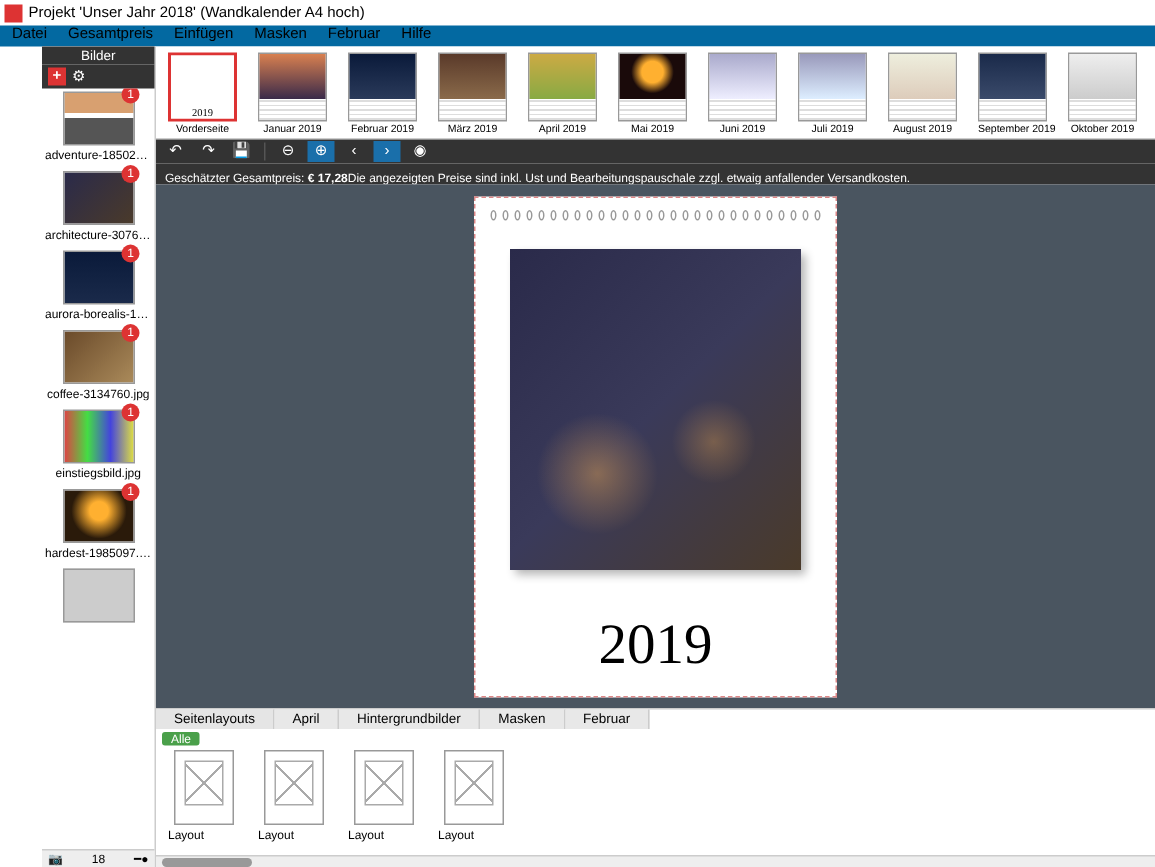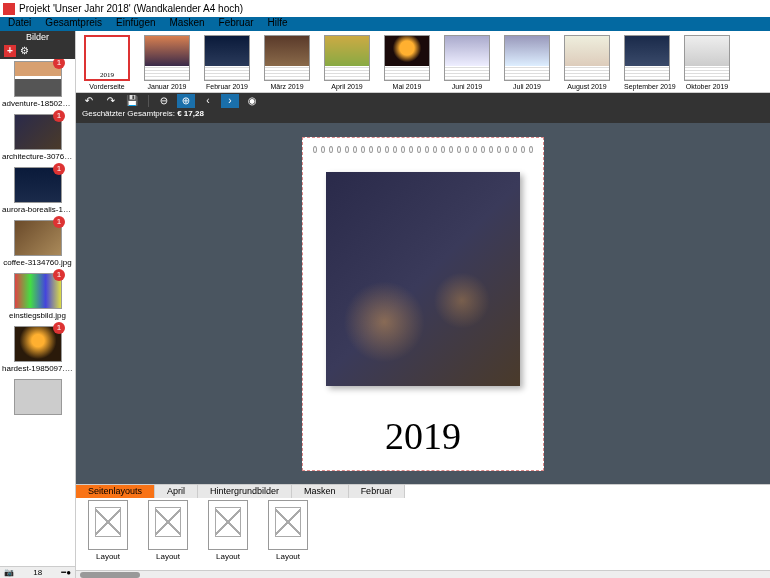--- a/index.html
+++ b/index.html
@@ -2,21 +2,21 @@
 <html><head>
 <meta charset="utf-8">
 <style>
 * { margin: 0; padding: 0; box-sizing: border-box; }
 body { font-family: Tahoma, sans-serif; font-size: 10px; background: #fff; width: 770px; height: 578px; overflow: hidden; }
 .titlebar { background: #fff; height: 17px; display: flex; align-items: center; padding: 0 3px; }
 .app-icon { width: 12px; height: 12px; background: #d33; margin-right: 4px; }
 .title { font-size: 10px; }
 .menubar { background: #0369a1; height: 14px; display: flex; gap: 6px; padding: 0 4px; }
 .menubar span { padding: 0 4px; cursor: pointer; }
-.container { display: flex; height: 547px; }
+.container { display: flex; height: 547px; margin-left: 28px; }
 .left-panel { width: 76px; background: #fff; border-right: 1px solid #ccc; display: flex; flex-direction: column; }
 .left-header { background: #333; color: #fff; height: 12px; font-size: 9px; text-align: center; line-height: 12px; }
 .left-tools { background: #333; height: 16px; display: flex; align-items: center; gap: 4px; padding: 0 4px; }
 .plus-btn { width: 12px; height: 12px; background: #d33; color: #fff; text-align: center; line-height: 12px; font-weight: bold; font-size: 10px; }
 .gear-btn { width: 12px; height: 12px; color: #fff; font-size: 10px; }
 .bilder-list { flex: 1; overflow: hidden; padding: 2px; }
 .bild-item { position: relative; margin-bottom: 6px; }
 .bild-thumb { width: 48px; height: 36px; margin: 0 auto; display: block; border: 1px solid #999; }
 .bild-badge { position: absolute; top: -4px; right: 8px; width: 12px; height: 12px; background: #d33; color: #fff; border-radius: 50%; font-size: 8px; text-align: center; line-height: 12px; }
 .bild-label { font-size: 8px; text-align: center; margin-top: 2px; overflow: hidden; white-space: nowrap; text-overflow: ellipsis; }
@@ -26,36 +26,36 @@
 .month-item { width: 46px; text-align: center; }
 .month-thumb { width: 46px; height: 46px; border: 1px solid #999; background: #fff; display: flex; flex-direction: column; }
 .month-thumb.selected { border: 2px solid #d33; }
 .month-img { flex: 1; background: #445; }
 .month-grid { height: 14px; background: repeating-linear-gradient(0deg, #ddd, #ddd 1px, #fff 1px, #fff 3px); }
 .month-label { font-size: 7px; margin-top: 2px; white-space: nowrap; }
 .toolbar { height: 16px; background: #333; display: flex; align-items: center; gap: 4px; padding: 0 4px; }
 .tb-btn { width: 18px; height: 14px; color: #fff; text-align: center; font-size: 10px; line-height: 14px; cursor: pointer; }
 .tb-btn.active { background: #1a6faa; }
 .tb-sep { width: 1px; height: 12px; background: #555; margin: 0 2px; }
-.price-bar { height: 14px; background: #333; color: #fff; font-size: 8px; padding: 0 6px; display: flex; align-items: flex-start; }
+.price-bar { height: 14px; background: #333; color: #fff; font-size: 8px; padding: 0 6px; display: flex; align-items: flex-end; }
 .price-bar b { font-weight: bold; }
 .canvas-area { flex: 1; background: #4a5560; display: flex; align-items: center; justify-content: center; overflow: hidden; }
 .calendar-page { width: 242px; height: 334px; background: #fff; border: 1px dashed #d88; position: relative; padding: 8px 8px 0; }
 .binding { height: 8px; display: flex; justify-content: space-around; margin-bottom: 18px; }
 .binding span { width: 4px; height: 7px; border-radius: 50%; border: 1px solid #999; }
 .page-img { width: 194px; height: 214px; margin: 0 auto; background: linear-gradient(135deg, #2a2a4a 0%, #3a3a5a 50%, #4a3a2a 100%); box-shadow: 3px 3px 6px rgba(0,0,0,0.3); position: relative; }
 .page-img::before { content: ''; position: absolute; inset: 0; background: radial-gradient(circle at 30% 70%, rgba(255,180,80,0.4) 0%, transparent 20%), radial-gradient(circle at 70% 60%, rgba(255,180,80,0.3) 0%, transparent 15%); }
 .page-year { font-size: 38px; text-align: center; margin-top: 28px; font-family: serif; }
 .bottom-tabs { height: 14px; display: flex; border-top: 1px solid #ccc; }
 .tab { padding: 0 12px; font-size: 9px; line-height: 13px; border-right: 1px solid #ccc; background: #e8e8e8; cursor: pointer; }
-.tab.active { background: #f97316; }
+.tab.active { background: #e5e5e5; }
 .filter-bar { height: 12px; padding: 1px 4px; }
 .filter-chip { background: #4aa04a; color: #fff; font-size: 8px; padding: 0 6px; border-radius: 2px; display: inline-block; }
 .layout-strip { height: 72px; display: flex; gap: 12px; padding: 2px 8px; }
-.layout-item { width: 48px; text-align: center; }
+.layout-item { width: 48px; }
 .layout-thumb { width: 40px; height: 50px; border: 1px solid #999; background: #fff; margin: 0 auto; position: relative; }
 .layout-thumb::after { content: ''; position: absolute; top: 6px; left: 6px; right: 6px; bottom: 12px; border: 1px solid #aaa; background: linear-gradient(135deg, transparent 48%, #aaa 48%, #aaa 52%, transparent 52%), linear-gradient(45deg, transparent 48%, #aaa 48%, #aaa 52%, transparent 52%); }
 .layout-label { font-size: 8px; margin-top: 2px; }
 .scroll-strip { height: 8px; background: #eee; border-top: 1px solid #ccc; }
 .scroll-strip::before { content: ''; display: block; width: 60px; height: 6px; background: #999; margin: 1px 0 0 4px; border-radius: 3px; }
 
 .t-mtn { background: linear-gradient(180deg,#d8a070 40%,#fff 40%,#fff 50%,#555 50%); }
 .t-arch { background: linear-gradient(135deg,#2a2a4a,#4a3a2a); }
 .t-aurora { background: linear-gradient(180deg,#0a1a3a,#1a2a4a); }
 .t-coffee { background: linear-gradient(135deg,#6a4a2a,#aa8a5a); }
@@ -229,20 +229,21 @@
       <div class="tb-sep"></div>
       <div class="tb-btn">⊖</div>
       <div class="tb-btn active">⊕</div>
       <div class="tb-btn">‹</div>
       <div class="tb-btn active">›</div>
       <div class="tb-btn">◉</div>
     </div>
 
     <div class="price-bar">
       <span><span>Geschätzter Gesamtpreis:</span> <b>€ 17,28</b></span>
+      <span>Die angezeigten Preise sind inkl. Ust und Bearbeitungspauschale zzgl. etwaig anfallender Versandkosten.</span>
     </div>
 
     <div class="canvas-area">
       <div class="calendar-page">
         <div class="binding" id="binding">
             <span></span>
             <span></span>
             <span></span>
             <span></span>
             <span></span>
@@ -276,20 +277,23 @@
     </div>
 
     <div class="bottom-tabs">
       <div class="tab active">Seitenlayouts</div>
       <div class="tab">April</div>
       <div class="tab">Hintergrundbilder</div>
       <div class="tab">Masken</div>
       <div class="tab">Februar</div>
     </div>
 
+    <div class="filter-bar">
+      <span class="filter-chip">Alle</span>
+    </div>
 
     <div class="layout-strip" id="layout-strip">
         <div class="layout-item">
           <div class="layout-thumb"></div>
   <div class="layout-label">Layout</div>
         </div>
         <div class="layout-item">
           <div class="layout-thumb"></div>
   <div class="layout-label">Layout</div>
         </div>

